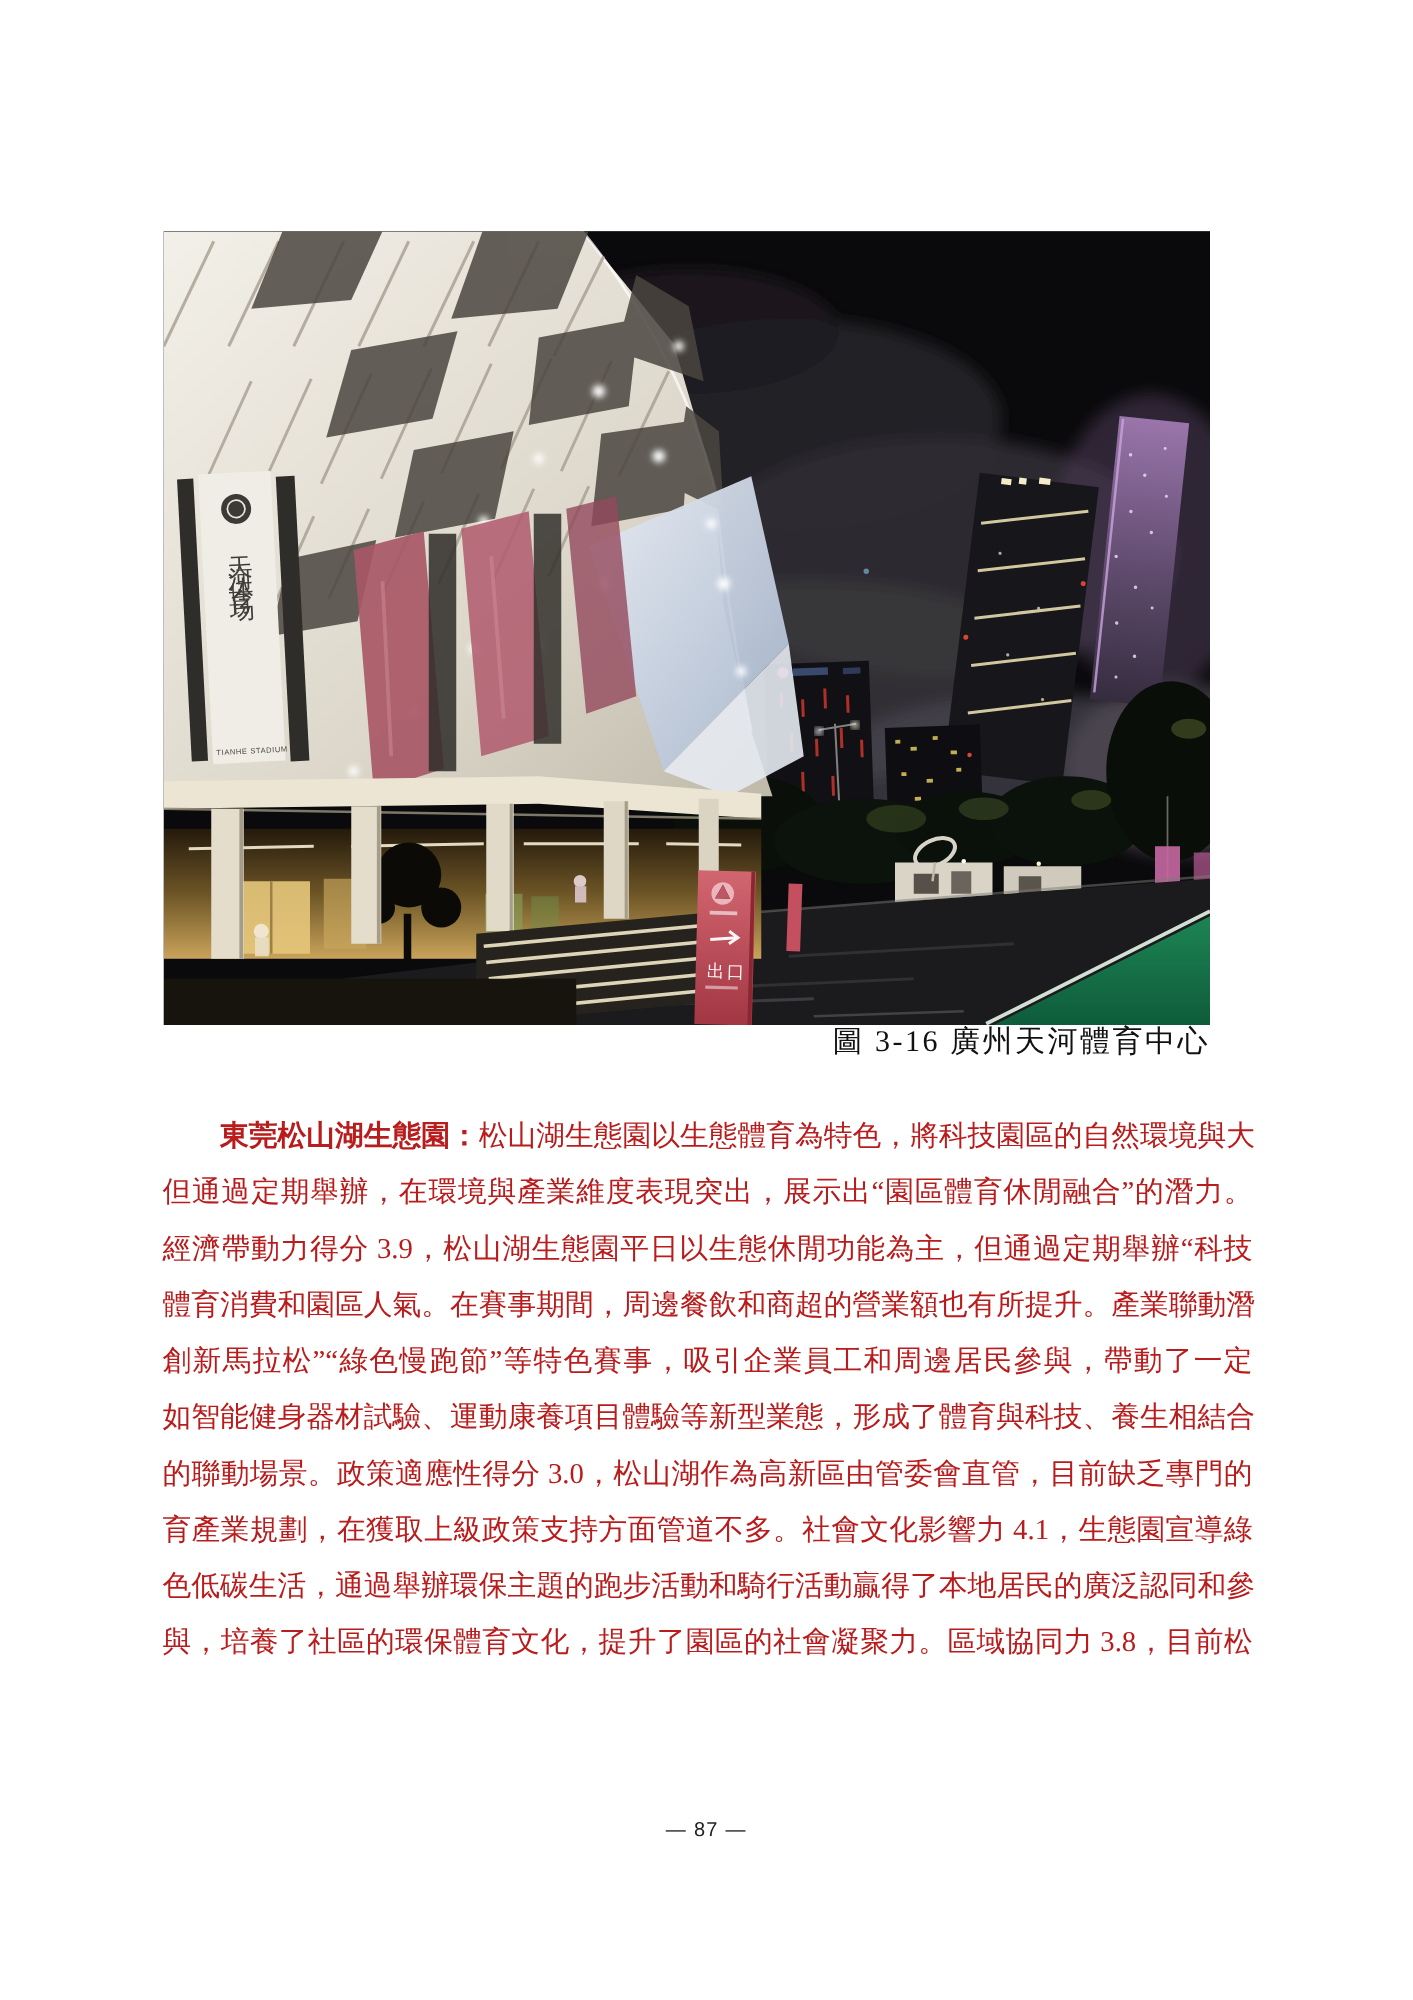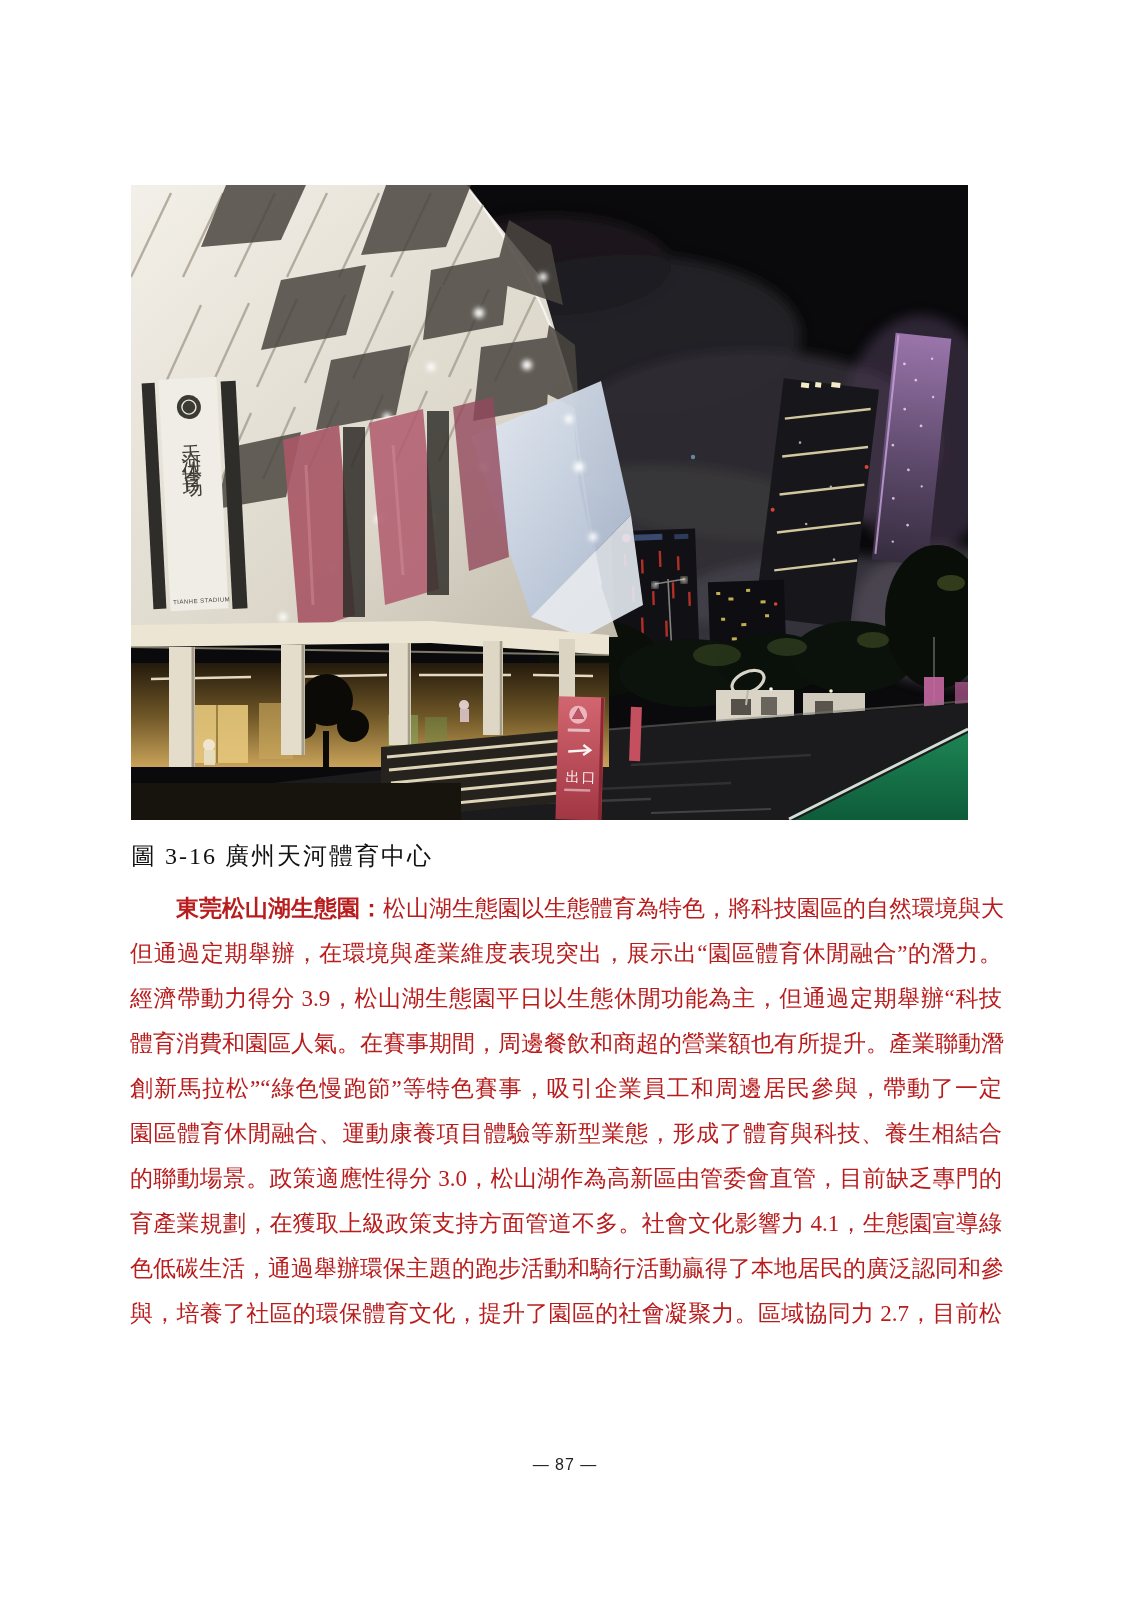--- a/index.html
+++ b/index.html
@@ -7,22 +7,22 @@
     width:1130px;height:1600px;background:#ffffff;position:relative;overflow:hidden;
     font-family:"Liberation Serif","DejaVu Serif",serif;color:#1a1a1a;
   }
   .page{position:absolute;inset:0;background:#ffffff;}
   .photo{
     position:absolute;left:131px;top:185px;width:837px;height:635px;
     background:#0a0a0c;overflow:hidden;
   }
   .photo svg{display:block;width:100%;height:100%;}
   .caption{
-    position:absolute;left:131px;top:840px;width:837px;
-    text-align:left;font-size:24px;letter-spacing:2px;color:#111;
+    position:absolute;left:131px;top:817px;width:837px;
+    text-align:right;font-size:24px;letter-spacing:2px;color:#111;
   }
   .para{
     position:absolute;left:130px;top:886px;width:872px;
     font-size:23px;line-height:45px;color:#b91c1c;
   }
   .line{
     text-align:justify;text-align-last:justify;text-justify:inter-character;
     height:45px;white-space:nowrap;overflow:visible;
   }
   .line.first{text-indent:46px;}
@@ -396,22 +396,22 @@
   </div>
 
   <div class="caption">圖 3-16 廣州天河體育中心</div>
 
   <div class="para">
     <div class="line first"><span class="lead">東莞松山湖生態園：</span><span>松山湖生態園以生態體育為特色，將科技園區的自然環境與大</span></div>
     <div class="line"><span>但通過定期舉辦，在環境與產業維度表現突出，展示出“園區體育休閒融合”的潛力。</span></div>
     <div class="line"><span>經濟帶動力得分 3.9，松山湖生態園平日以生態休閒功能為主，但通過定期舉辦“科技</span></div>
     <div class="line"><span>體育消費和園區人氣。在賽事期間，周邊餐飲和商超的營業額也有所提升。產業聯動潛</span></div>
     <div class="line"><span>創新馬拉松”“綠色慢跑節”等特色賽事，吸引企業員工和周邊居民參與，帶動了一定</span></div>
-    <div class="line"><span>園區體育休閒融合、運動康養項目體驗等新型業態，形成了體育與科技、養生相結合</span></div>
+    <div class="line"><span>如智能健身器材試驗、運動康養項目體驗等新型業態，形成了體育與科技、養生相結合</span></div>
     <div class="line"><span>的聯動場景。政策適應性得分 3.0，松山湖作為高新區由管委會直管，目前缺乏專門的</span></div>
     <div class="line"><span>育產業規劃，在獲取上級政策支持方面管道不多。社會文化影響力 4.1，生態園宣導綠</span></div>
     <div class="line"><span>色低碳生活，通過舉辦環保主題的跑步活動和騎行活動贏得了本地居民的廣泛認同和參</span></div>
-    <div class="line"><span>與，培養了社區的環保體育文化，提升了園區的社會凝聚力。區域協同力 2.7，目前松</span></div>
+    <div class="line"><span>與，培養了社區的環保體育文化，提升了園區的社會凝聚力。區域協同力 3.8，目前松</span></div>
   </div>
 
   <div class="footer">— 87 —</div>
 
 </div>
 
 </body></html>

